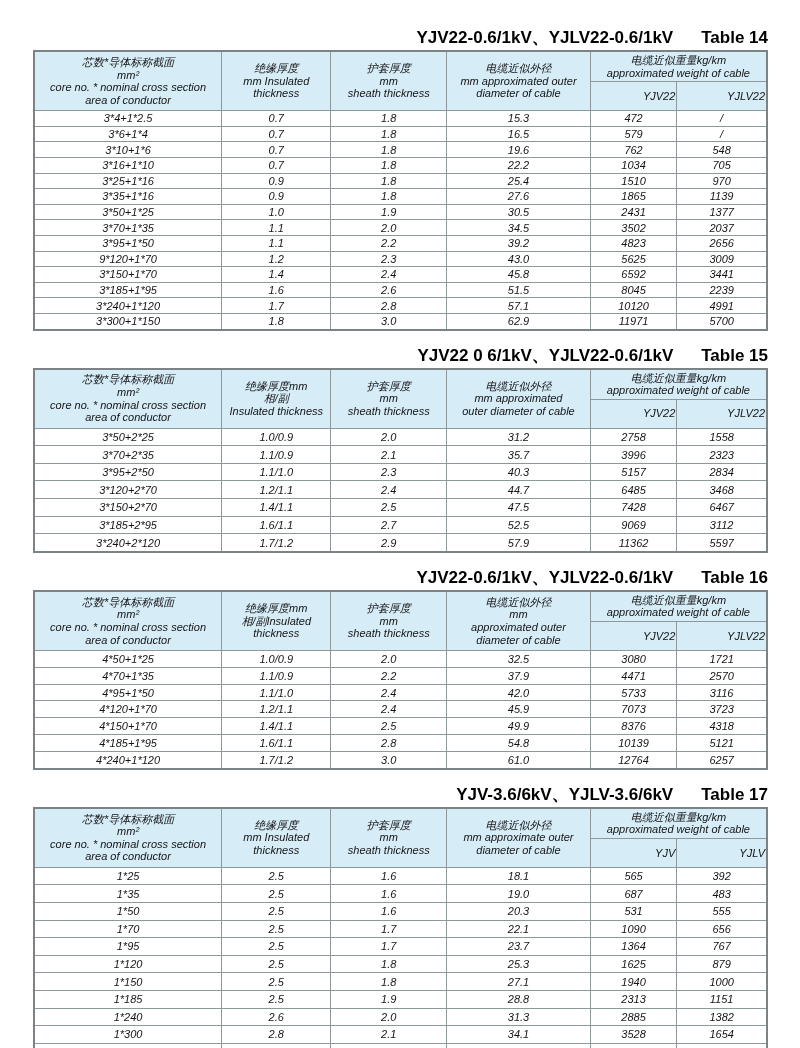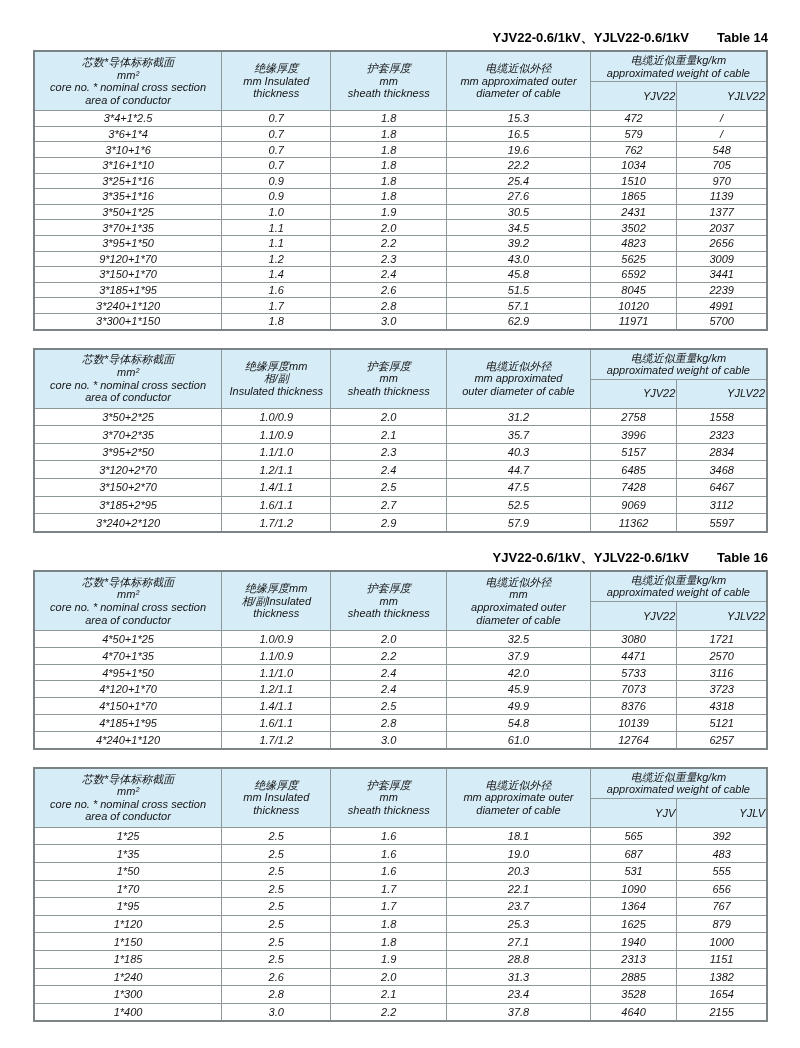--- a/index.html
+++ b/index.html
@@ -15,21 +15,21 @@
   .page {
     padding: 30px 32px 0 33px;
   }
   .tbl-section + .tbl-section { margin-top: 17px; }
   .tbl-title {
     display: flex;
     justify-content: flex-end;
     align-items: baseline;
     gap: 28px;
     font-weight: bold;
-    font-size: 13px;
+    font-size: 17px;
     line-height: 15px;
     margin-bottom: 5px;
     color: #000;
   }
   table {
     width: 100%;
     border-collapse: collapse;
     table-layout: fixed;
     border: 2px solid var(--outer-border, #7c8386);
     font-style: italic;
@@ -211,20 +211,24 @@
               <td>62.9</td>
               <td>11971</td>
               <td>5700</td>
             </tr>
           </tbody>
         </table>
       </div>
   </section>
 
   <section class="tbl-section s15">
+    <div class="tbl-title">
+      <span>YJV22 0 6/1kV、YJLV22-0.6/1kV</span>
+      <span>Table 15</span>
+    </div>
     <div class="tbl-host">
         <table>
           <colgroup>
             <col class="c0">
             <col class="c1">
             <col class="c2">
             <col class="c3">
             <col class="c4">
             <col class="c5">
           </colgroup>
@@ -387,20 +391,24 @@
               <td>61.0</td>
               <td>12764</td>
               <td>6257</td>
             </tr>
           </tbody>
         </table>
       </div>
   </section>
 
   <section class="tbl-section s17">
+    <div class="tbl-title">
+      <span>YJV-3.6/6kV、YJLV-3.6/6kV</span>
+      <span>Table 17</span>
+    </div>
     <div class="tbl-host">
         <table>
           <colgroup>
             <col class="c0">
             <col class="c1">
             <col class="c2">
             <col class="c3">
             <col class="c4">
             <col class="c5">
           </colgroup>
@@ -487,21 +495,21 @@
               <td>2.6</td>
               <td>2.0</td>
               <td>31.3</td>
               <td>2885</td>
               <td>1382</td>
             </tr>
             <tr>
               <td>1*300</td>
               <td>2.8</td>
               <td>2.1</td>
-              <td>23.4</td>
+              <td>34.1</td>
               <td>3528</td>
               <td>1654</td>
             </tr>
             <tr>
               <td>1*400</td>
               <td>3.0</td>
               <td>2.2</td>
               <td>37.8</td>
               <td>4640</td>
               <td>2155</td>

